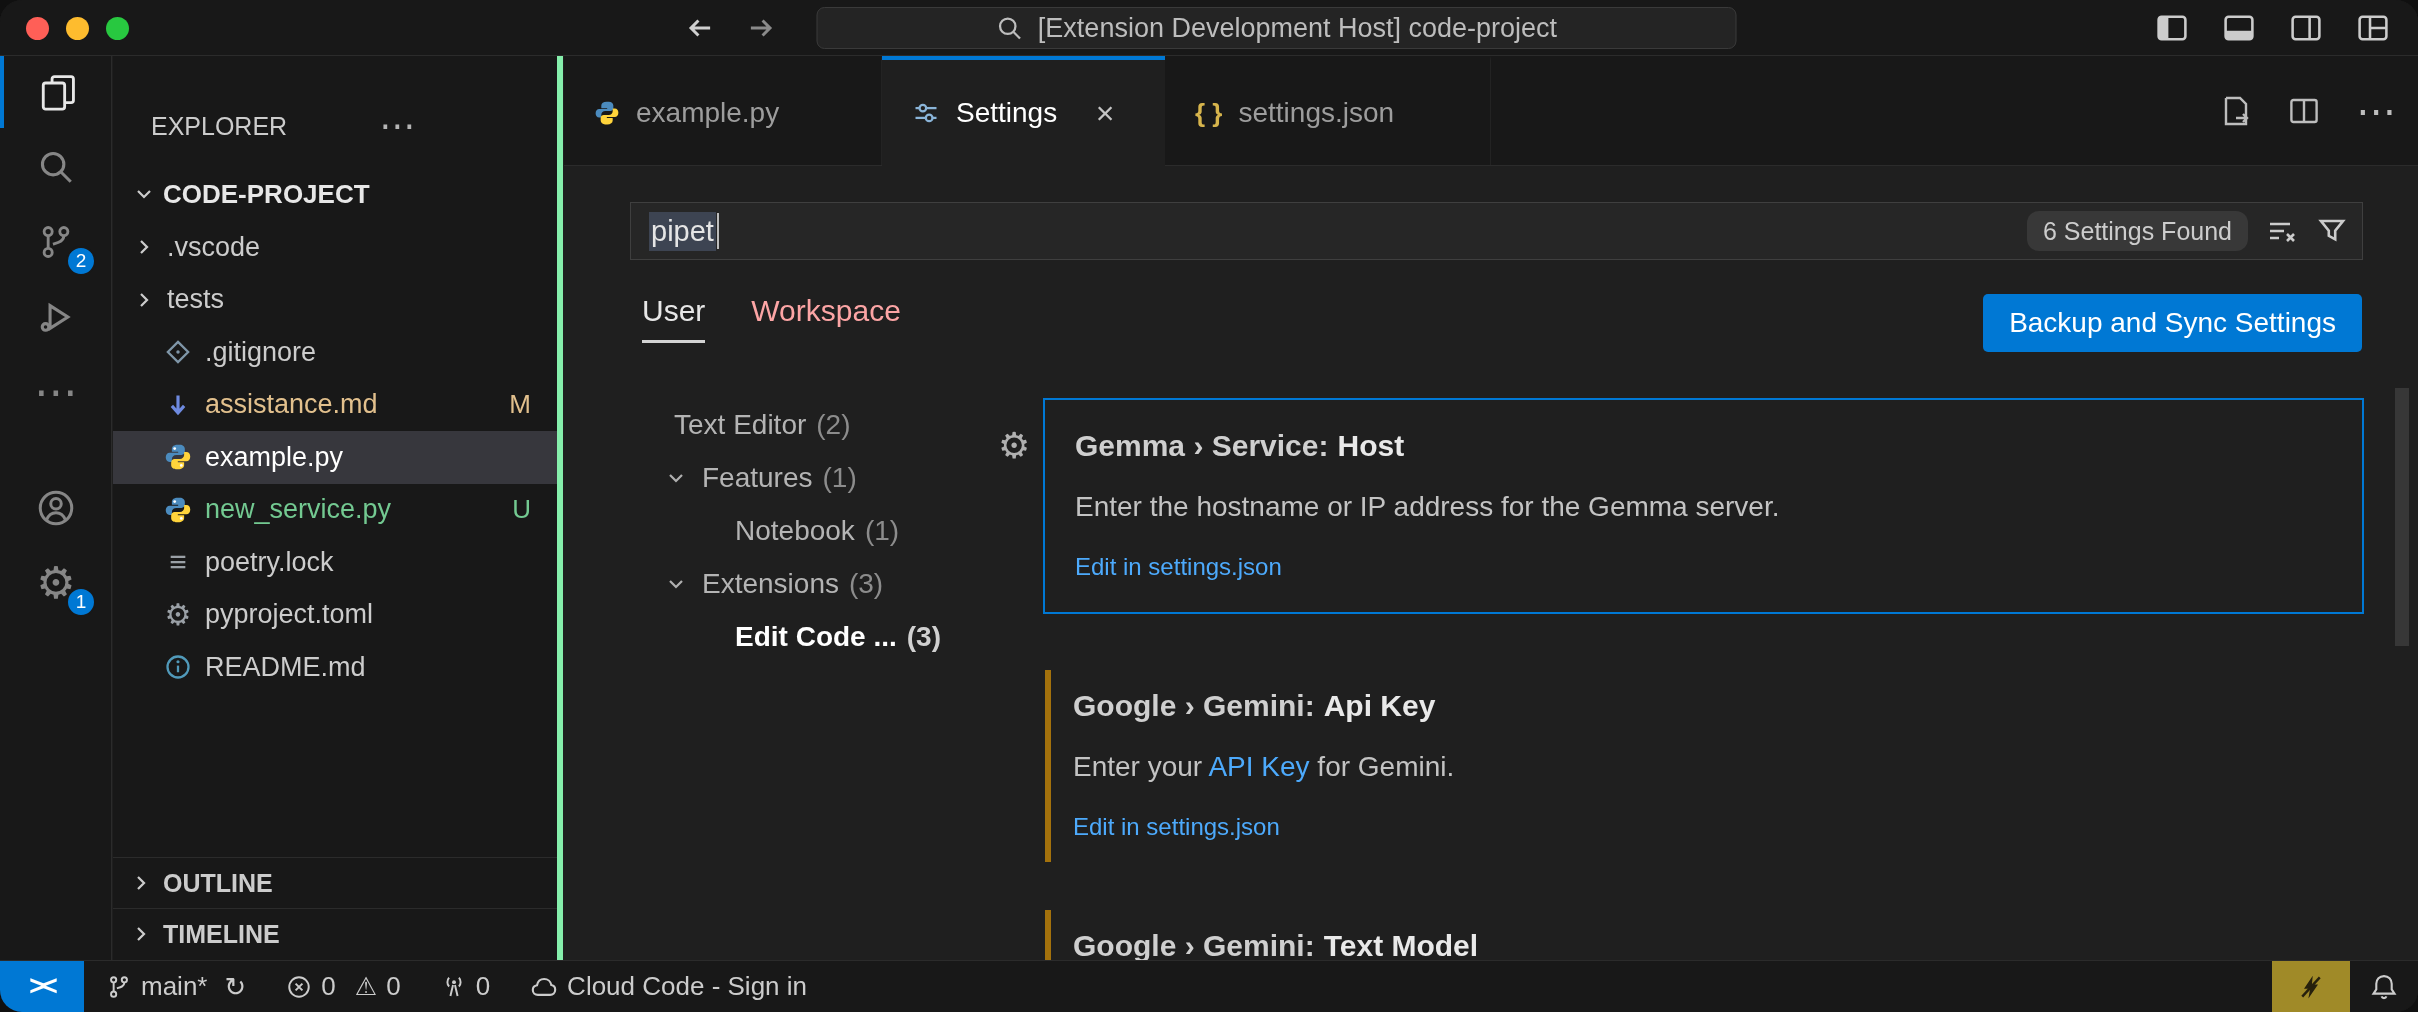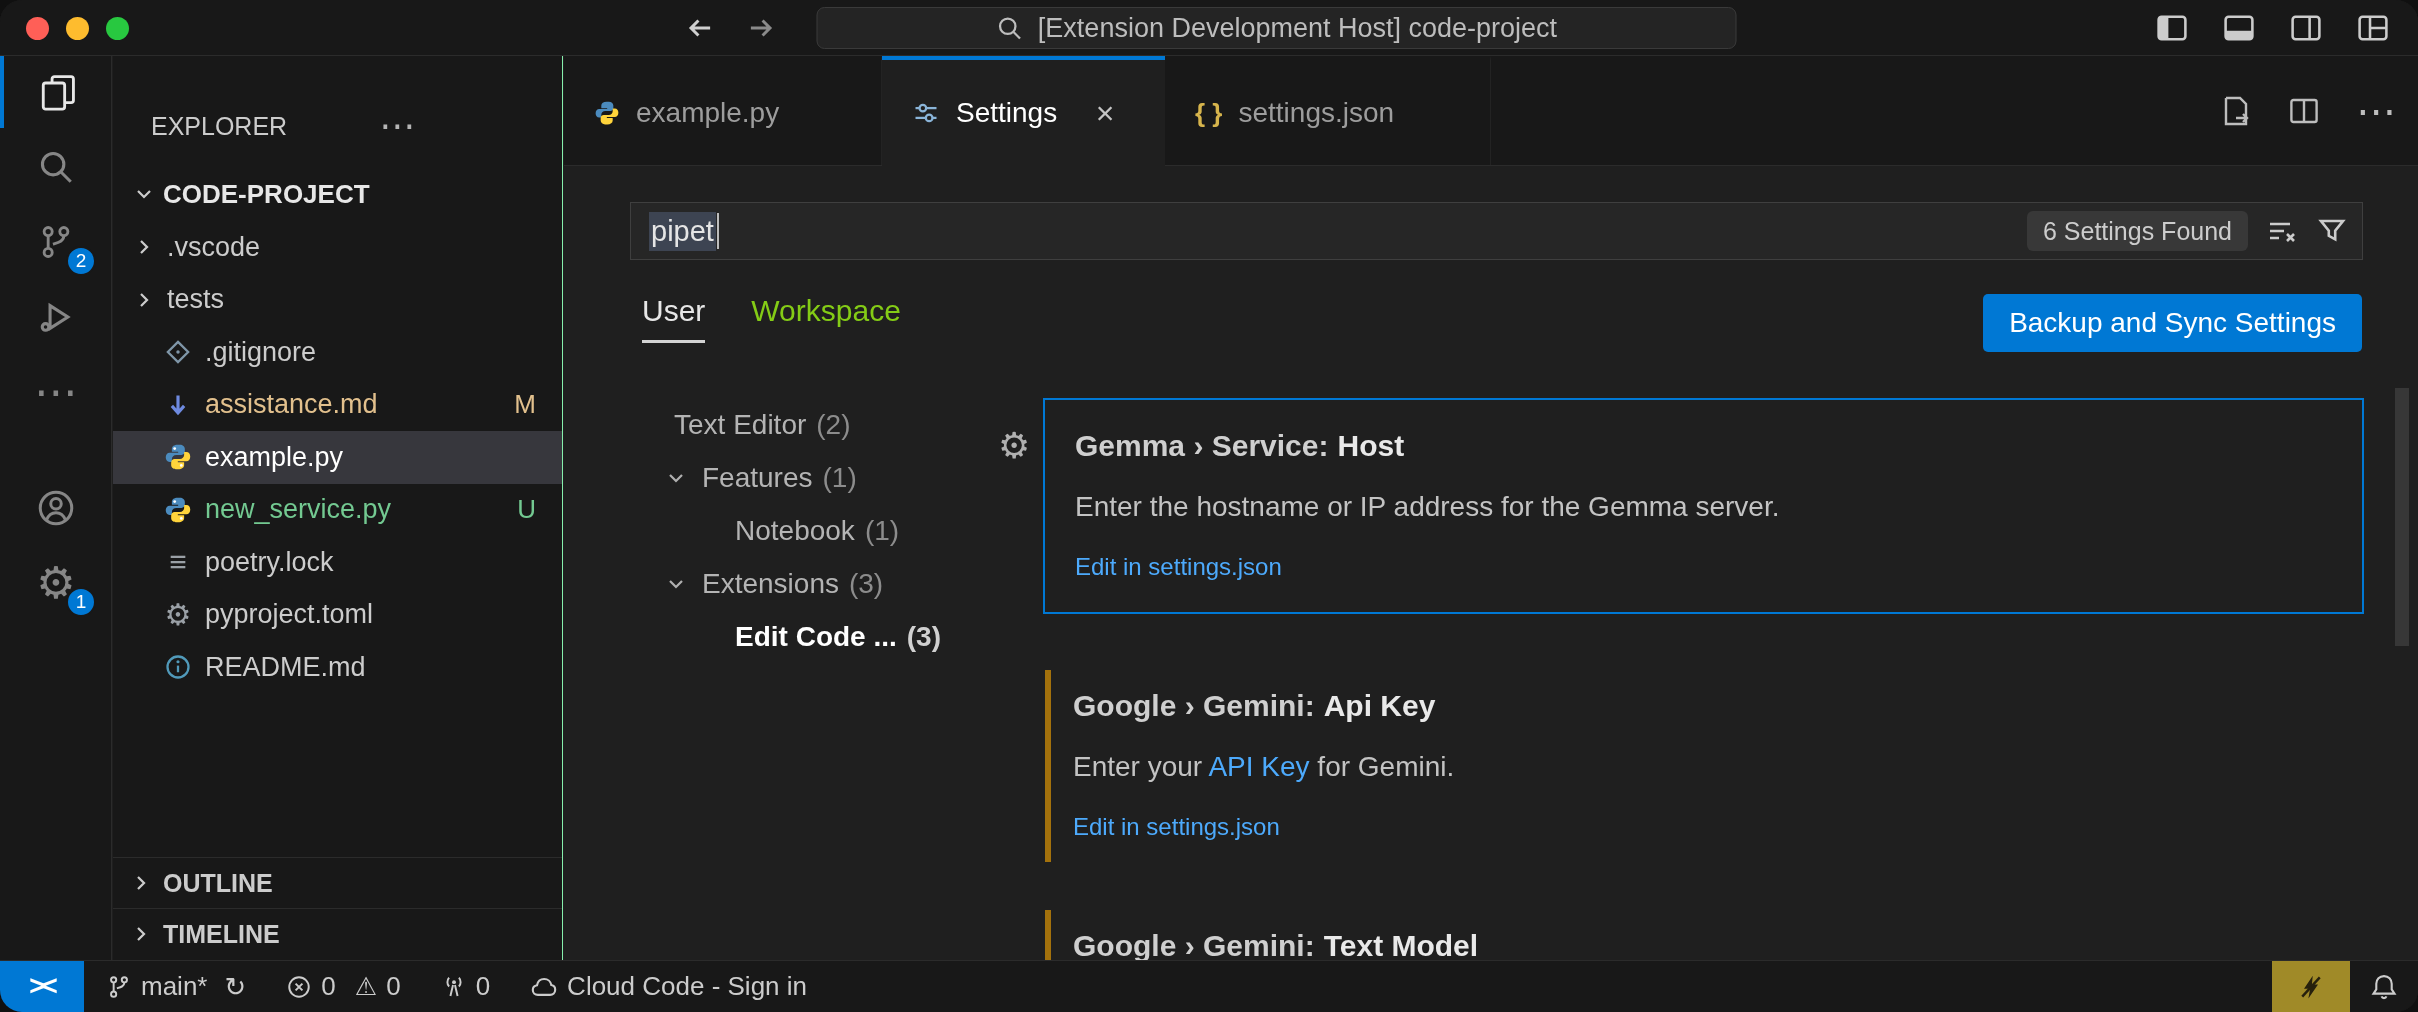--- a/index.html
+++ b/index.html
@@ -18,21 +18,21 @@
   .tb-right .icon{width:34px;height:34px;display:flex;align-items:center;justify-content:center;}
 
   
   .activitybar{position:absolute;left:0;top:56px;bottom:52px;width:112px;background:#181818;border-right:1px solid #2b2b2b;}
   .ab-item{position:absolute;left:0;width:112px;height:72px;display:flex;align-items:center;justify-content:center;color:#868686;}
   .ab-item.active{color:#e7e7e7;border-left:4px solid #0078d4;}
   .ab-badge{position:absolute;right:16px;bottom:2px;min-width:30px;height:30px;border-radius:15px;background:#0078d4;color:#fff;font-size:19px;display:flex;align-items:center;justify-content:center;border:2px solid #181818;}
   .glyph{line-height:1;}
 
   
-  .sidebar{position:absolute;left:113px;top:56px;bottom:52px;width:450px;background:#181818;border-right:1px solid #86efac;}
+  .sidebar{position:absolute;left:113px;top:56px;bottom:52px;width:450px;background:#181818;border-right:6px solid #86efac;}
   .sb-header{position:absolute;top:48px;left:0;right:0;height:44px;display:flex;align-items:center;padding-left:38px;font-size:25px;color:#cccccc;}
   .sb-header .more{margin-left:92px;font-size:36px;color:#b5b5b5;line-height:0;}
   .proj-row{position:absolute;top:112px;left:0;right:0;height:52px;display:flex;align-items:center;padding-left:16px;font-weight:bold;font-size:26px;color:#e7e7e7;}
   .tree{position:absolute;top:165px;left:0;right:0;}
   .tree-row{height:52.5px;display:flex;align-items:center;padding-right:26px;font-size:27px;color:#cccccc;}
   .tree-row.selected{background:#37373d;color:#ffffff;}
   .tree-row .chev{width:30px;margin-left:16px;display:flex;justify-content:center;}
   .tree-row .ficon{width:34px;height:34px;margin-left:48px;margin-right:10px;display:flex;align-items:center;justify-content:center;}
   .tree-row .folder-label{margin-left:8px;}
   .tree-row .gitbadge{margin-left:auto;font-size:26px;}
@@ -46,23 +46,23 @@
   .tab{position:absolute;top:0;height:110px;display:flex;align-items:center;gap:16px;padding:0 30px;font-size:28px;color:#9d9d9d;border-top:4px solid transparent;border-right:1px solid #232323;}
   .tab.active{background:#1f1f1f;color:#ffffff;border-top-color:#0078d4;z-index:2;border-right:none;}
   .tab .close{margin-left:14px;font-size:32px;color:#c5c5c5;width:36px;height:36px;display:flex;align-items:center;justify-content:center;border-radius:6px;}
   .editor-actions{position:absolute;right:22px;top:0;height:110px;display:flex;align-items:center;gap:36px;color:#bdbdbd;z-index:3;}
 
   .settings-body{position:absolute;top:110px;left:0;right:0;bottom:0;overflow:hidden;}
   .search-box{position:absolute;left:66px;top:36px;width:1733px;height:58px;background:#262626;border:1px solid #3f3f3f;display:flex;align-items:center;padding-left:18px;font-size:29px;color:#e5e5e5;}
   .search-box .sel{background:#3d4452;padding:3px 2px;}
   .search-box .caret{display:inline-block;width:2px;height:36px;background:#bdbdbd;margin-left:1px;}
   .search-right{position:absolute;right:14px;top:0;height:100%;display:flex;align-items:center;gap:18px;}
-  .results-badge{background:#383838;border-radius:6px;height:40px;display:flex;align-items:center;padding:0 16px;font-size:25px;color:#cccccc;}
+  .results-badge{background:#383838;border-radius:12px;height:40px;display:flex;align-items:center;padding:0 16px;font-size:25px;color:#cccccc;}
   .scope-row{position:absolute;left:78px;top:128px;height:64px;display:flex;align-items:flex-start;gap:46px;font-size:30px;}
-  .scope{color:#84cc16;padding-bottom:12px;}
+  .scope{color:#fca5a5;padding-bottom:12px;}
   .scope.active{color:#e7e7e7;border-bottom:3px solid #d4d4d4;}
   .sync-btn{position:absolute;right:56px;top:128px;height:58px;background:#0078d4;color:#ffffff;border-radius:5px;display:flex;align-items:center;padding:0 26px;font-size:28px;}
   .toc{position:absolute;left:0;top:232px;width:470px;}
   .toc-row{display:flex;align-items:center;height:53px;font-size:28px;color:#b4b4b4;}
   .toc-row .cnt{margin-left:10px;color:#8c8c8c;}
   .toc-row.lvl1{padding-left:110px}.toc-row.lvl1.chev{padding-left:100px}
   .toc-row.lvl2{padding-left:171px}
   .toc-row.sel{color:#ffffff;font-weight:bold;}
   .toc-row.sel .cnt{color:#d0d0d0;font-weight:bold;}
   .toc-chev{width:38px;display:flex;justify-content:flex-start;}

